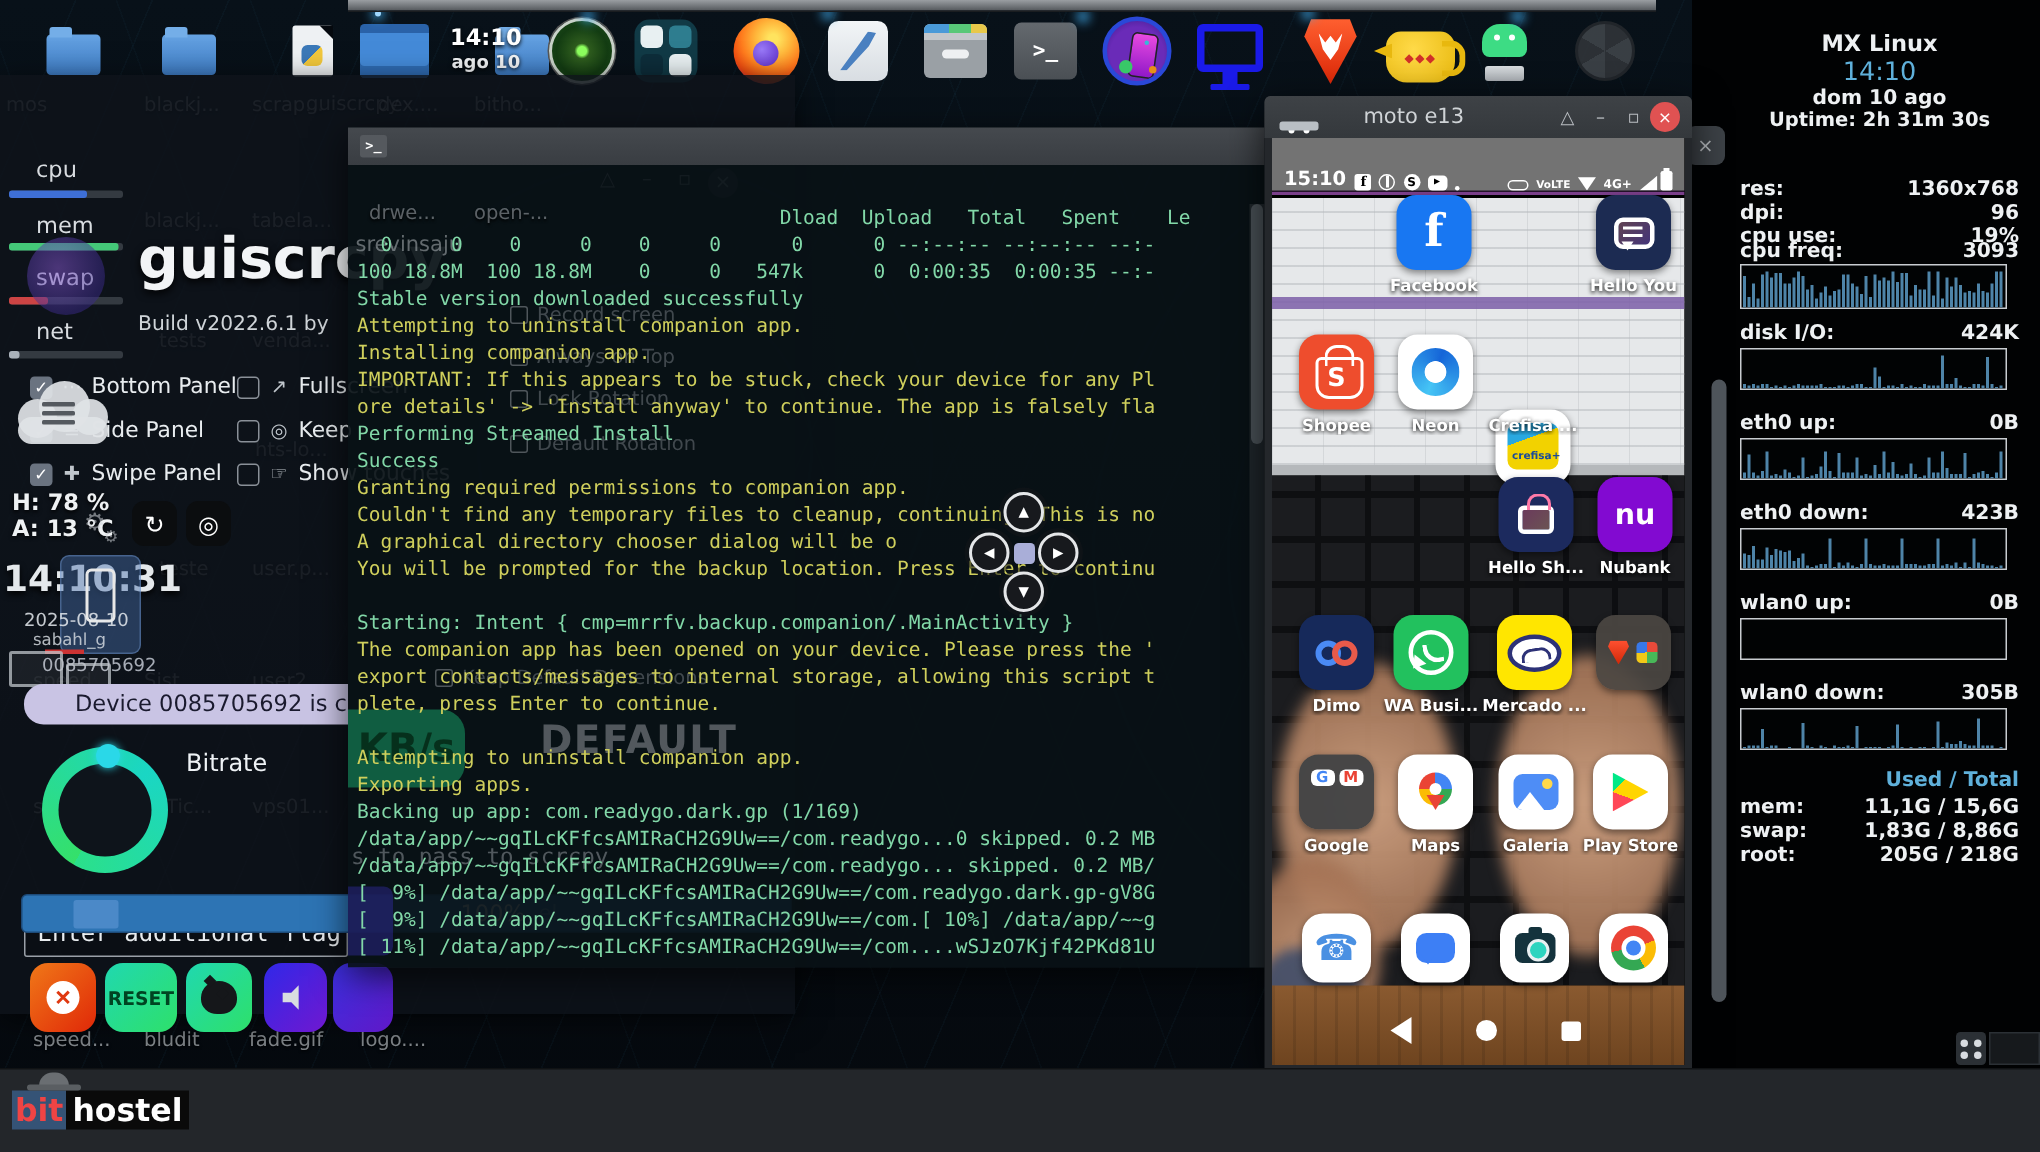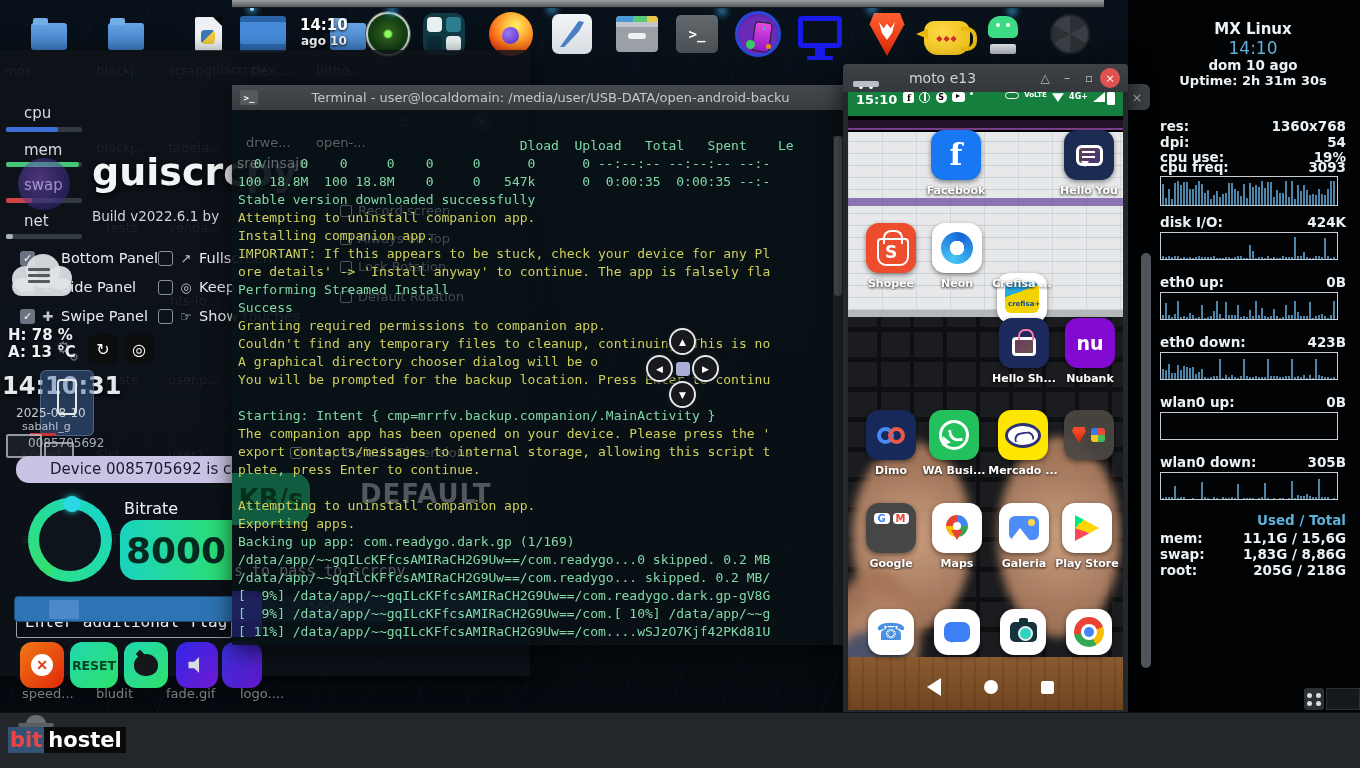--- a/index.html
+++ b/index.html
@@ -137,21 +137,21 @@
 #dpad{position:absolute;left:646px;top:328px;width:74px;height:80px;z-index:44}
 .dp{position:absolute;width:27px;height:27px;border-radius:50%;background:#17191d;border:2px solid #e4e6e8;color:#fff;font-size:9px;display:flex;align-items:center;justify-content:center;box-shadow:0 0 0 3px rgba(20,22,26,.55)}
 #dpc{position:absolute;left:30px;top:34px;width:14px;height:14px;background:#a9aed8;border-radius:3px}
 
 #moto{position:absolute;left:843px;top:64px;width:285px;height:648px;background:#24272b;border-radius:4px 4px 0 0;box-shadow:0 6px 24px rgba(0,0,0,.7);z-index:50}
 #moto-titlebar{position:absolute;left:0;top:0;width:100%;height:28px;background:linear-gradient(#3e4246,#34383c);display:flex;align-items:center;border-radius:4px 4px 0 0}
 #moto-title{flex:1;text-align:center;font-size:14px;color:#cfd3d6}
 .mbt{color:#b8bcc0;font-size:12px;width:22px;text-align:center}
 #moto-close{width:20px;height:20px;border-radius:50%;background:#e05252;color:#fff;font-size:11px;display:flex;align-items:center;justify-content:center;margin-right:8px}
 #ph{position:absolute;left:5px;top:28px;width:275px;height:618px;background:#000;overflow:hidden}
-#ph-status{position:absolute;left:0;top:0;width:100%;height:24px;background:#15803d;display:flex;align-items:flex-start;padding:0 8px;z-index:5}
+#ph-status{position:absolute;left:0;top:0;width:100%;height:35px;background:#737373;display:flex;align-items:flex-end;padding:0 8px;z-index:5}
 #ph-status .time{font-size:13px;font-weight:bold;color:#fff;margin-right:6px}
 .mf{width:11px;height:11px;border-radius:2px;background:#fff;color:#000;font:bold 9px "DejaVu Serif",serif;display:flex;align-items:center;justify-content:center}
 .mglobe{width:11px;height:11px;border:1.5px solid #fff;border-radius:50%;position:relative}
 .mglobe:before{content:"";position:absolute;left:4px;top:0;width:1.5px;height:8px;background:#fff}
 .ms{width:11px;height:11px;border-radius:50%;background:#fff;color:#000;font:bold 8px "DejaVu Sans",sans-serif;display:flex;align-items:center;justify-content:center}
 .myt{width:13px;height:10px;border-radius:3px;background:#fff;position:relative}
 .myt:after{content:"";position:absolute;left:4.5px;top:2.2px;border:2.8px solid transparent;border-left:4.5px solid #000}
 .mdot{width:3px;height:3px;border-radius:50%;background:#fff}
 .mk{width:14px;height:7px;border:1.5px solid #fff;border-radius:4px}
 .mvolte{font-size:7px;font-weight:bold;color:#fff;line-height:7px;text-align:center}
@@ -445,21 +445,20 @@
     <div id="reddash"></div>
     <div id="sab-serial">0085705692</div>
     <div class="winghost" style="left:6px;top:384px;width:36px;height:24px"></div>
     <div class="winghost" style="left:44px;top:392px;width:30px;height:20px"></div>
     <div id="dev-pill">Device 0085705692 is con</div>
     <div id="dial">
         <i></i>
         <b></b>
       </div>
     <div id="bitrate-label">Bitrate</div>
-    <div id="bitrate-pill">8000</div>
     <div id="flag-input">Enter additional flag</div>
     <div class="gbtn" id="btn-quit">
         <i>✕</i>
       </div>
     <div class="gbtn" id="btn-reset">RESET</div>
     <div class="gbtn" id="btn-github">
         <i></i>
       </div>
     <div class="gbtn" id="btn-audio">
         <span class="spk"></span>
@@ -483,21 +482,20 @@
     <div id="t-btnpart"></div>
   <div class="tgh" style="left:108px;top:118px"><span class="sq"></span>Record screen</div>
       <div class="tgh" style="left:108px;top:146px"><span class="sq"></span>Always on Top</div>
       <div class="tgh" style="left:108px;top:174px"><span class="sq"></span>Lock Rotation</div>
       <div class="tgh" style="left:108px;top:204px"><span class="sq"></span>Default Rotation</div>
       <span class="ghl" style="left:14px;top:50px">drwe...</span>
       <span class="ghl" style="left:84px;top:50px">open-...</span>
     </div>
   <div id="term-titlebar">
     <span id="term-tbico">&gt;_</span>
-    <span id="term-title">Terminal - user@localdomain: /media/user/USB-DATA/open-android-backu</span>
   </div>
   <div id="term-lines"><div class="tl-g">                                    Dload  Upload   Total   Spent    Le</div><div class="tl-g">  0     0    0     0    0     0      0      0 --:--:-- --:--:-- --:-</div><div class="tl-g">100 18.8M  100 18.8M    0     0   547k      0  0:00:35  0:00:35 --:-</div><div class="tl-g">Stable version downloaded successfully</div><div class="tl-y">Attempting to uninstall companion app.</div><div class="tl-y">Installing companion app.</div><div class="tl-y">IMPORTANT: If this appears to be stuck, check your device for any Pl</div><div class="tl-y">ore details' -&gt; 'Install anyway' to continue. The app is falsely fla</div><div class="tl-g">Performing Streamed Install</div><div class="tl-g">Success</div><div class="tl-y">Granting required permissions to companion app.</div><div class="tl-y">Couldn't find any temporary files to cleanup, continuing. This is no</div><div class="tl-y">A graphical directory chooser dialog will be o</div><div class="tl-y">You will be prompted for the backup location. Press Enter to continu</div><div class="tl-y"> </div><div class="tl-g">Starting: Intent { cmp=mrrfv.backup.companion/.MainActivity }</div><div class="tl-y">The companion app has been opened on your device. Please press the '</div><div class="tl-y">export contacts/messages to internal storage, allowing this script t</div><div class="tl-y">plete, press Enter to continue.</div><div class="tl-y"> </div><div class="tl-y">Attempting to uninstall companion app.</div><div class="tl-y">Exporting apps.</div><div class="tl-g">Backing up app: com.readygo.dark.gp (1/169)</div><div class="tl-g">/data/app/~~gqILcKFfcsAMIRaCH2G9Uw==/com.readygo...0 skipped. 0.2 MB</div><div class="tl-g">/data/app/~~gqILcKFfcsAMIRaCH2G9Uw==/com.readygo... skipped. 0.2 MB/</div><div class="tl-g">[  9%] /data/app/~~gqILcKFfcsAMIRaCH2G9Uw==/com.readygo.dark.gp-gV8G</div><div class="tl-g">[  9%] /data/app/~~gqILcKFfcsAMIRaCH2G9Uw==/com.[ 10%] /data/app/~~g</div><div class="tl-g">[ 11%] /data/app/~~gqILcKFfcsAMIRaCH2G9Uw==/com....wSJzO7Kjf42PKd81U</div></div>
   <div id="term-scroll">
       <i></i>
     </div>
 </div>
 
 <div id="dpad">
   <div class="dp" style="left:23px;top:0">▲</div>
   <div class="dp" style="left:0;top:27px">◀</div>
@@ -631,21 +629,21 @@
   <div class="ctr cyan" style="top:38px;font-size:17px;font-weight:normal">14:10</div>
   <div class="ctr" style="top:57px">dom 10 ago</div>
   <div class="ctr" style="top:73px;font-size:13px">Uptime: 2h 31m 30s</div>
   <div id="conky-body">
       <div class="crow" style="top:118px">
         <span>res:</span>
         <span>1360x768</span>
       </div>
       <div class="crow" style="top:133.5px">
         <span>dpi:</span>
-        <span>54</span>
+        <span>96</span>
       </div>
       <div class="crow" style="top:149px">
         <span>cpu use:</span>
         <span>19%</span>
       </div>
       <div class="crow" style="top:159px">
         <span>cpu freq:</span>
         <span>3093</span>
       </div>
       <div class="cgraph" style="top:176px;height:30px">

